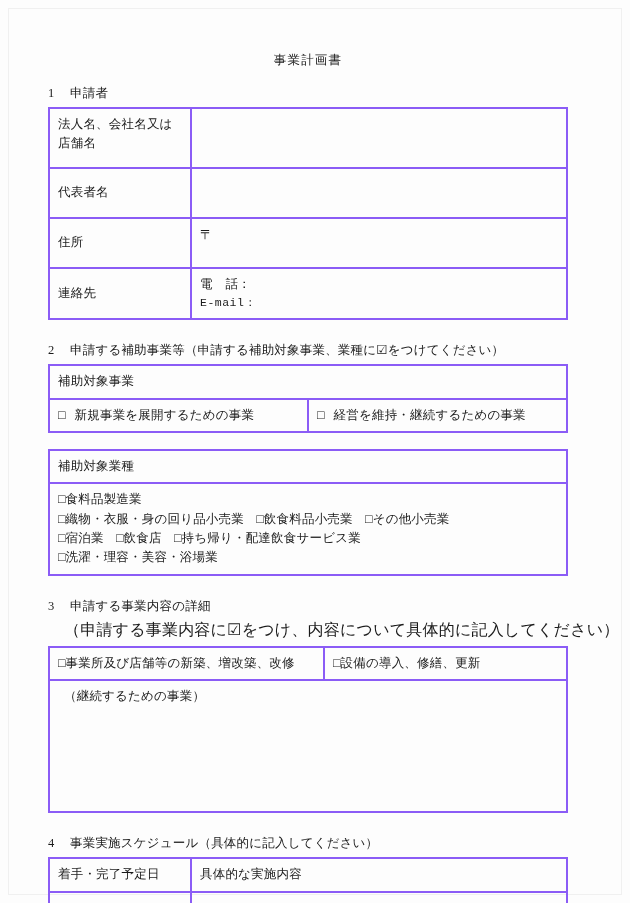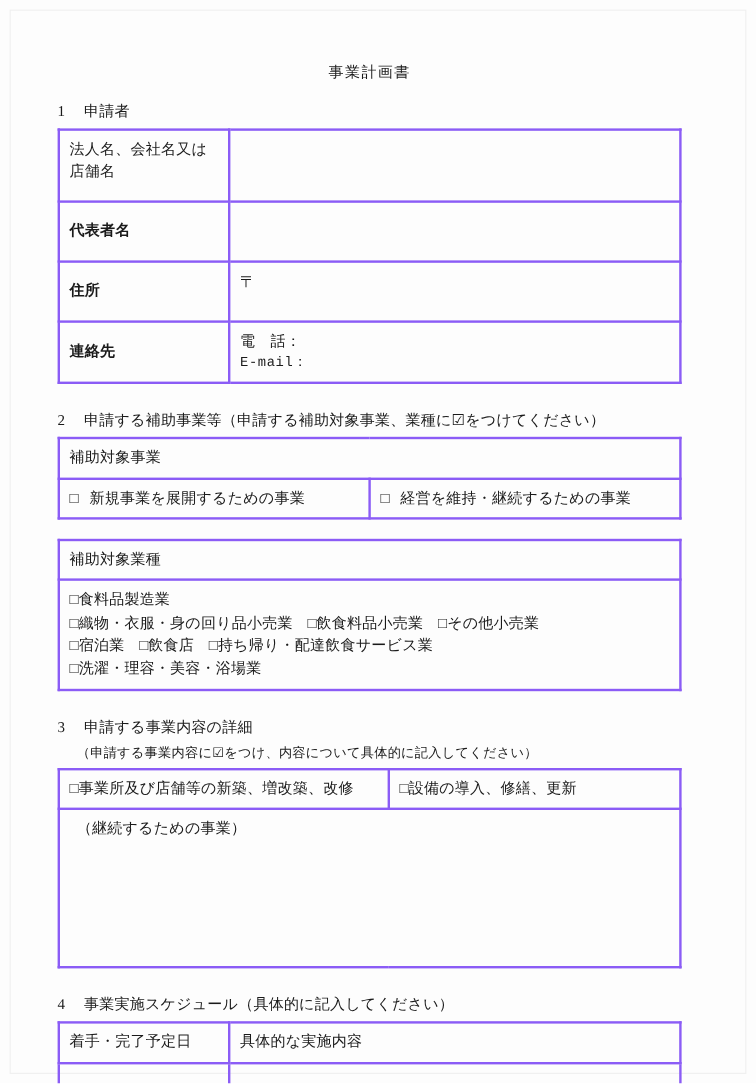--- a/index.html
+++ b/index.html
@@ -47,21 +47,21 @@
     font-size: 12.5px;
     margin: 0 0 5px 0;
     white-space: nowrap;
     letter-spacing: 0.2px;
   }
   .section-heading .num {
     display: inline-block;
     width: 22px;
   }
   .section-subheading {
-    font-size: 11px;
+    font-size: 16px;
     margin: 0 0 5px 0;
     padding-left: 16px;
     white-space: nowrap;
     letter-spacing: 0.2px;
   }
 
   table.form {
     border-collapse: collapse;
     width: 520px;
     table-layout: fixed;
@@ -71,21 +71,21 @@
     border: 2px solid #8b5cf6;
     padding: 6px 8px;
     vertical-align: top;
     letter-spacing: 0.2px;
     line-height: 1.55;
   }
   td.label-cell { width: 124px; }
   td.mid-cell   { width: 257px; }
   td.sched-label{ width: 124px; text-align: left; }
 
-  .vmid { vertical-align: middle !important; font-weight: bold; }
+  .vmid { vertical-align: middle !important; }
   .center { }
 
   .spacer-sm { height: 16px; }
   .spacer-md { height: 22px; }
 
   .cb { letter-spacing: 0; }
   .gap-wide { display: inline-block; width: 9px; }
 
   .postal { font-size: 13px; }
   .contact-line { white-space: nowrap; }

